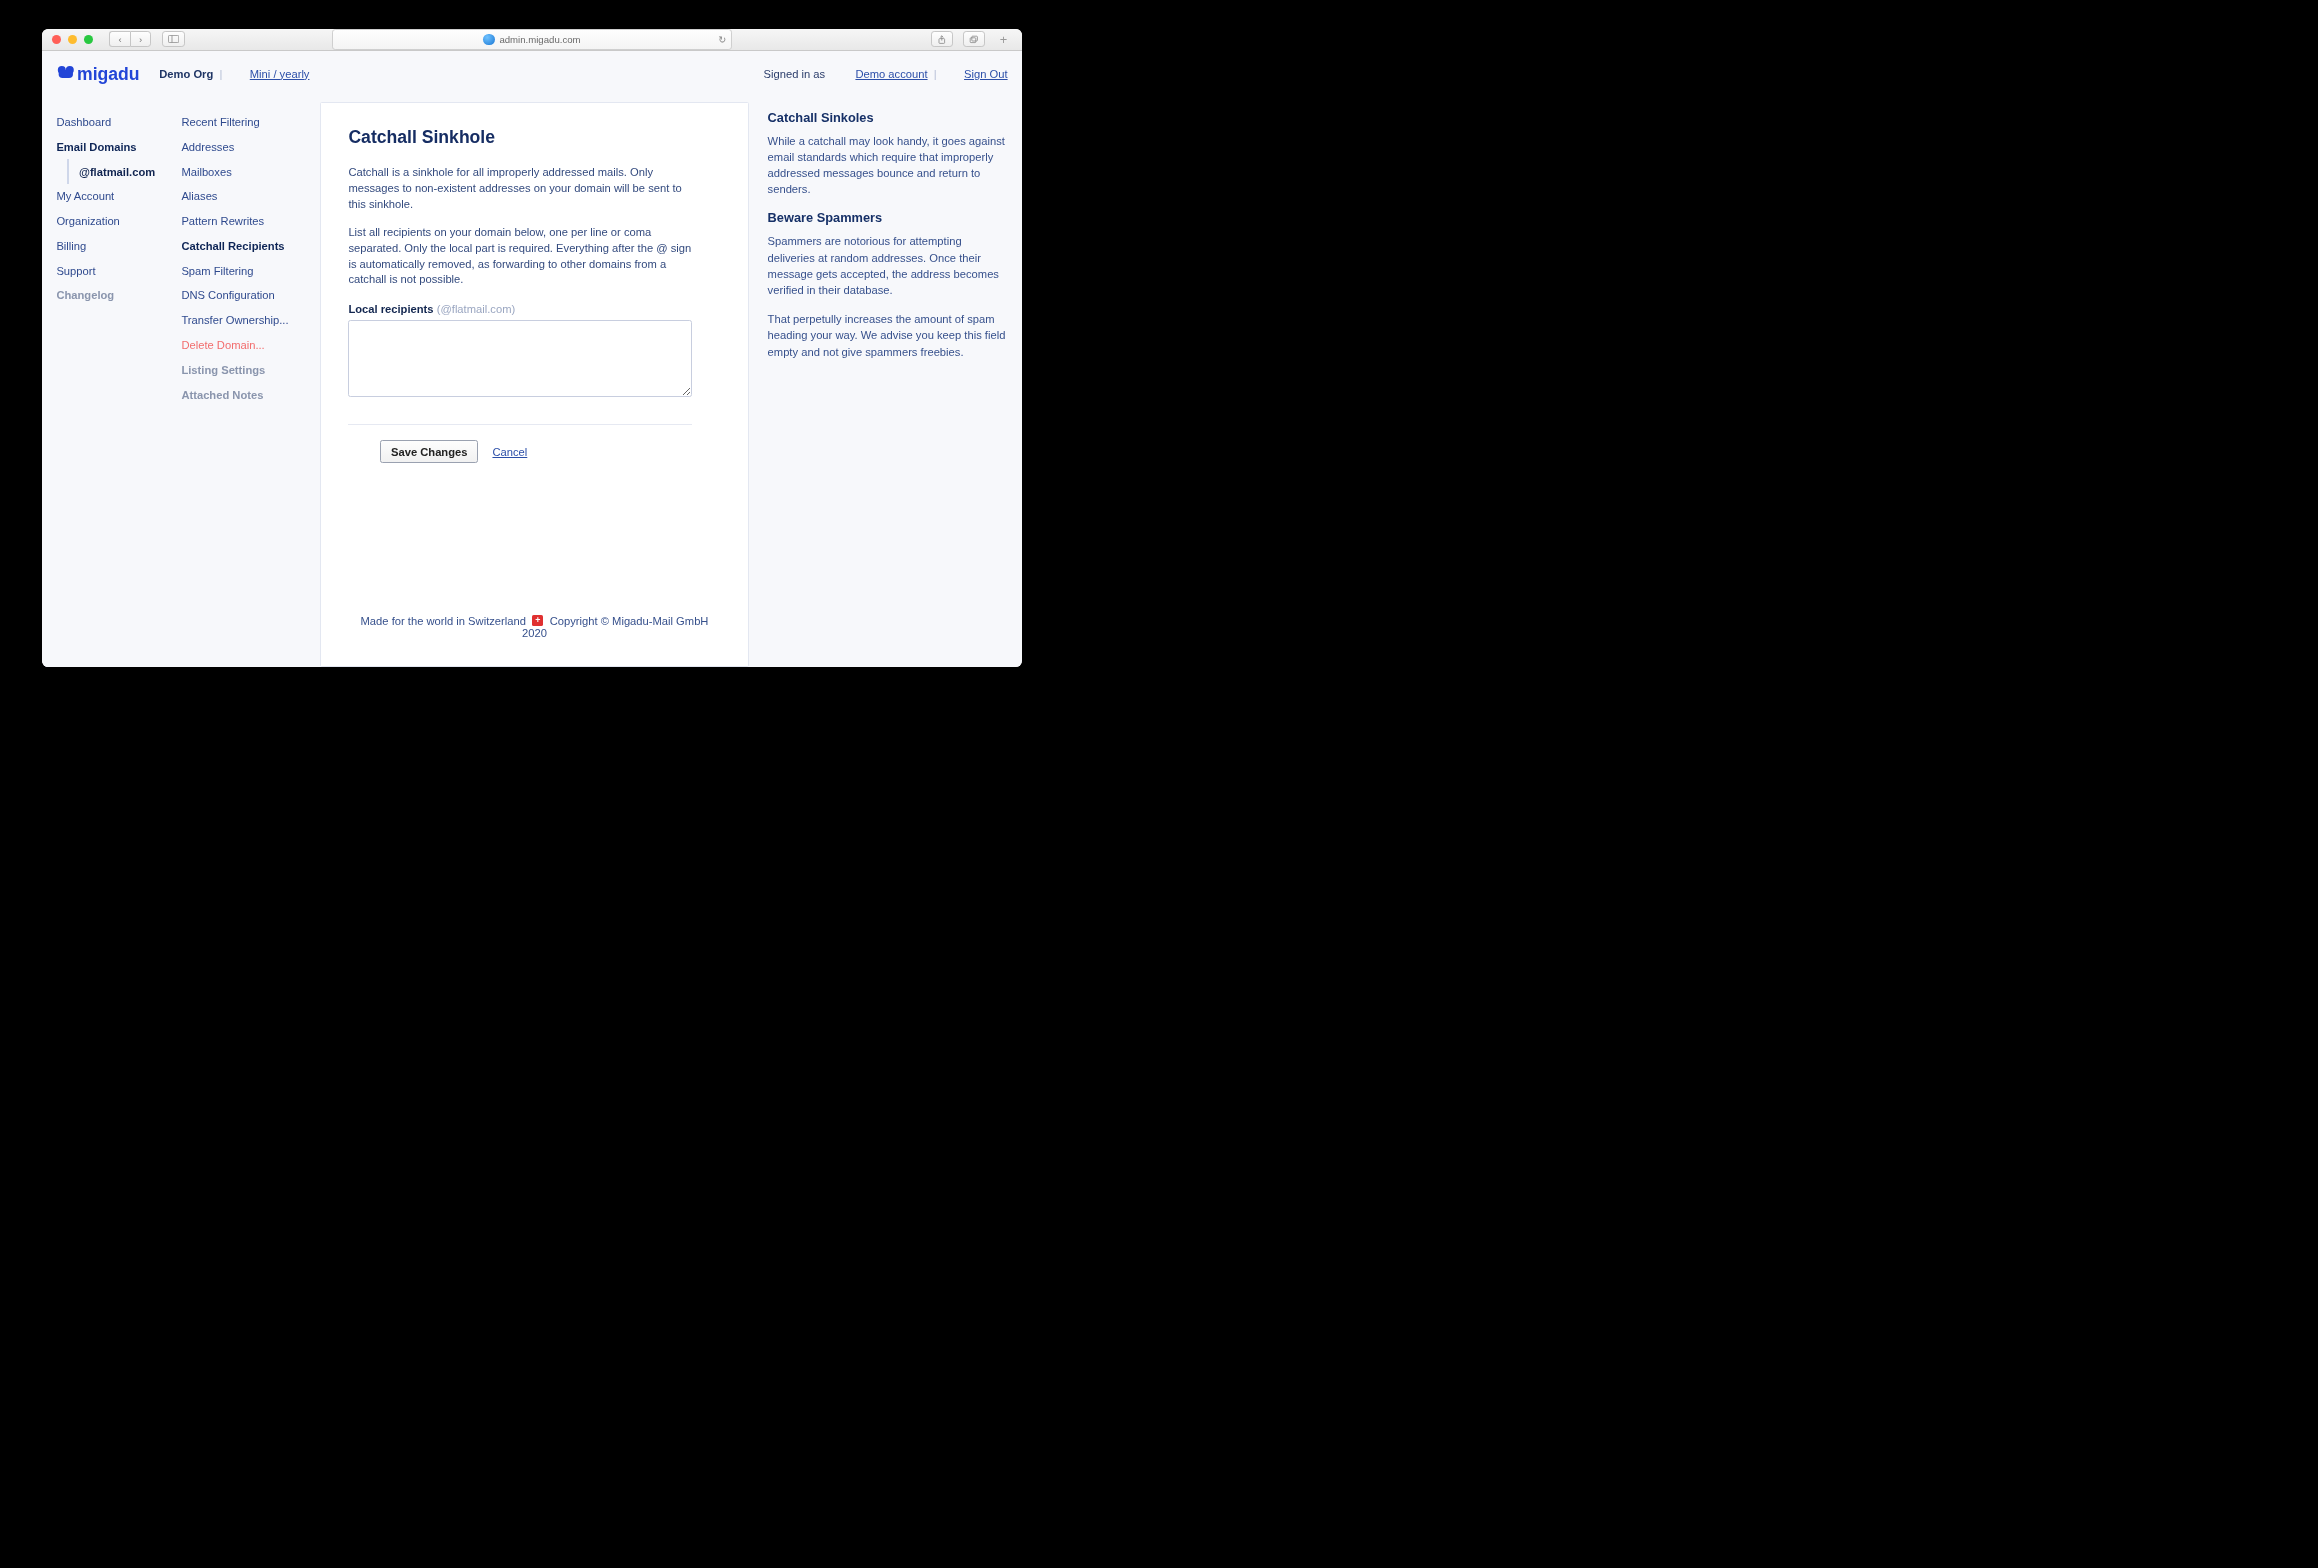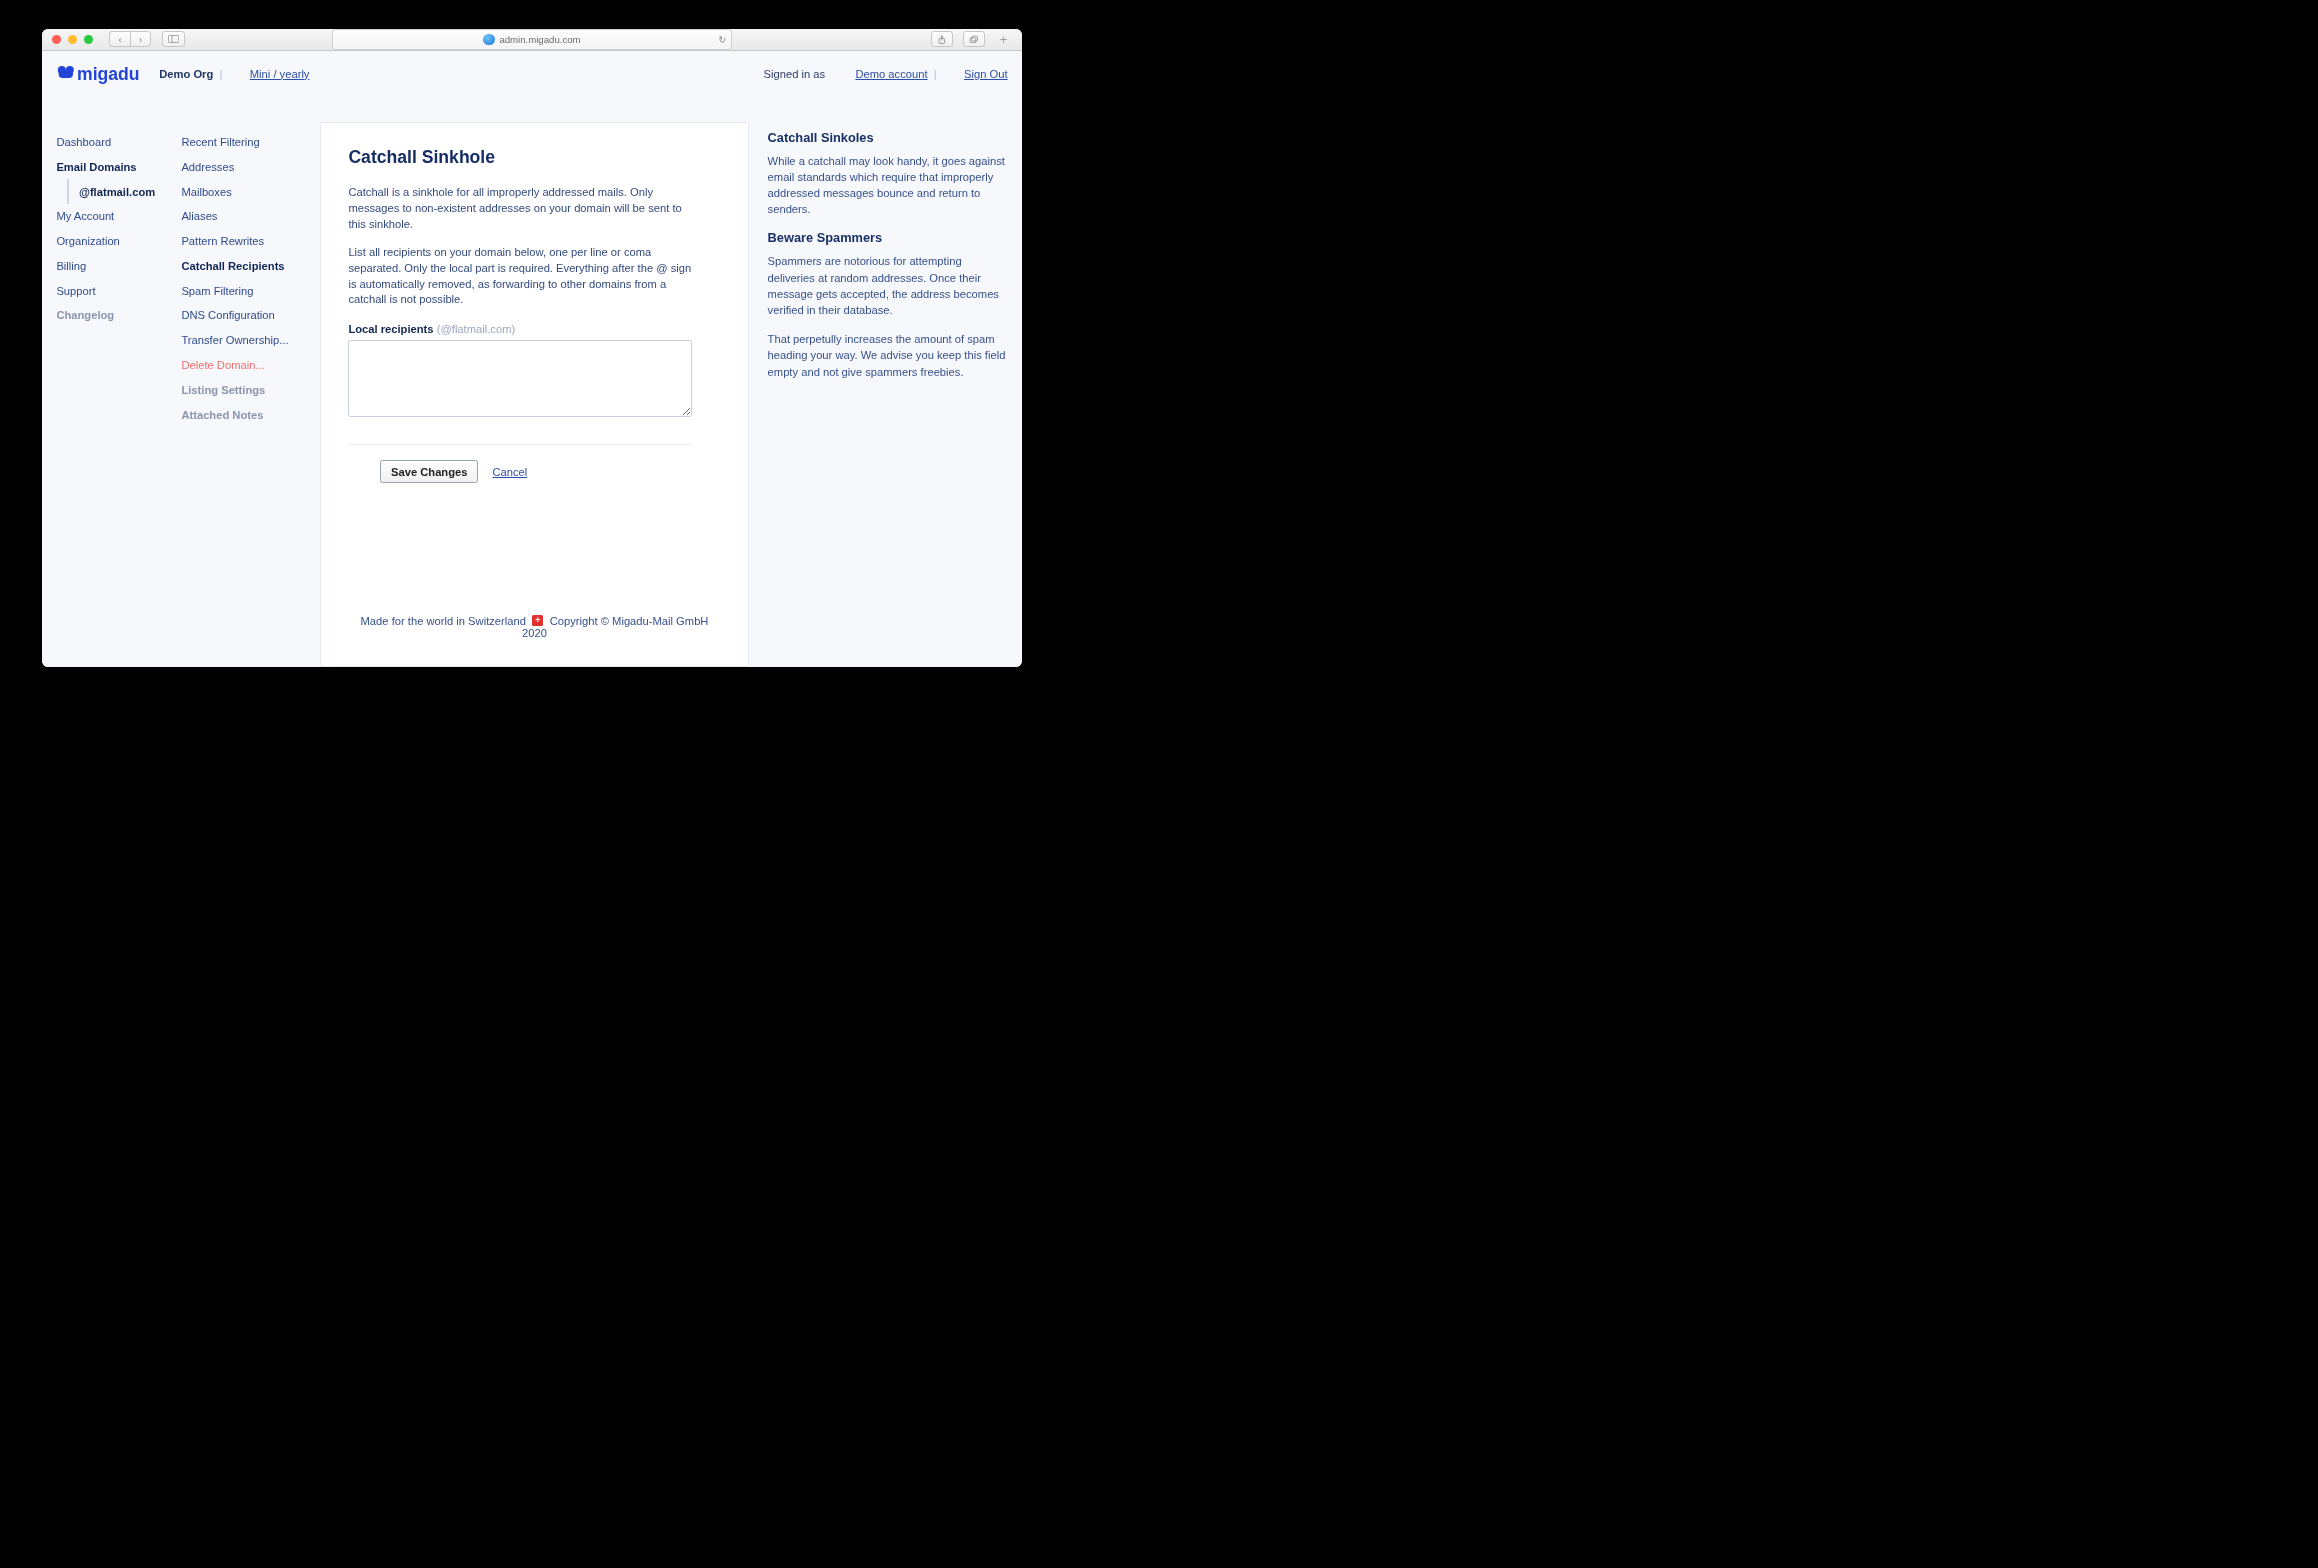--- a/index.html
+++ b/index.html
@@ -78,21 +78,20 @@
   display: flex; align-items: center; justify-content: center; font-size: 8.8px; color: #777;
 }
 .plus-tab { width: 17.6px; text-align: center; color: #999; font-size: 12.8px; }
 
 
 .page {
   background: #f7f8fb;
   height: calc(100% - 21.6px);
   display: flex;
   flex-direction: column;
-  gap: 20px;
 }
 
 
 .header {
   display: flex;
   align-items: center;
   padding: 11.2px 14.4px 4.8px 14.4px;
 }
 .org-plan { margin-left: 12.8px; font-size: 11.2px; color: #2b3a6b; }
 .org-plan .org-name { font-weight: 700; color: #1e3464; }

